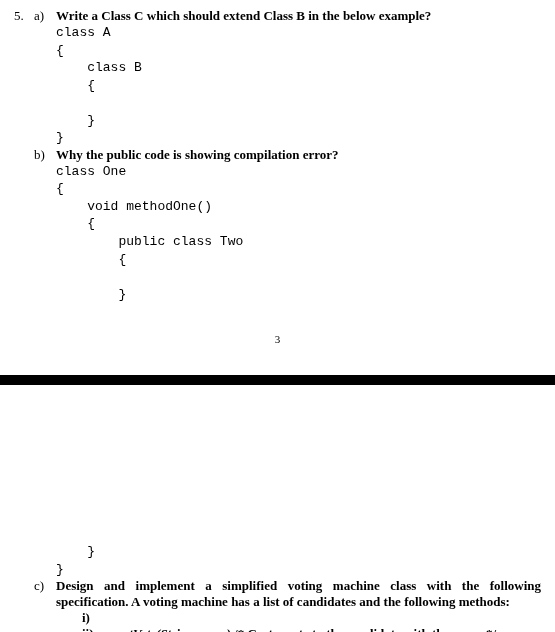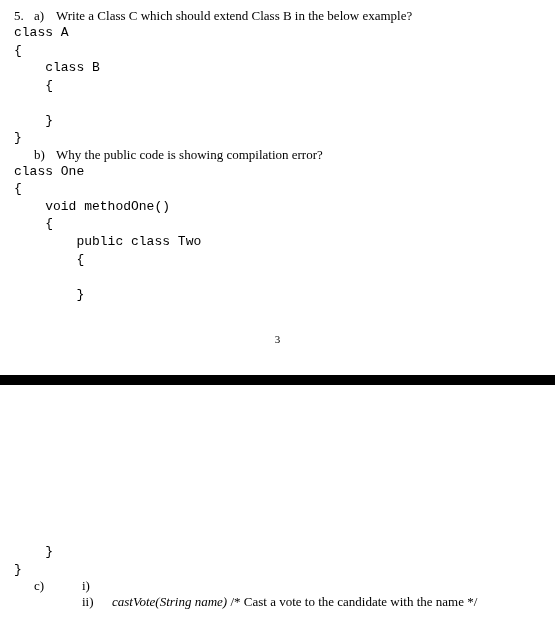--- a/index.html
+++ b/index.html
@@ -26,28 +26,29 @@
     width: 20px;
     flex-shrink: 0;
   }
   .qletter {
     width: 22px;
     flex-shrink: 0;
   }
   .qtext {
     flex: 1;
     text-align: justify;
+    font-weight: bold;
   }
   .code {
     font-family: "Courier New", Courier, monospace;
     font-size: 13px;
     white-space: pre;
     line-height: 1.35;
   }
-  .indent-code-1 { }
+  .indent-code-1 { margin-left: 42px; }
   .page-number {
     text-align: center;
     font-size: 11px;
     margin-top: 30px;
     margin-bottom: 30px;
   }
   .black-bar {
     background: #000000;
     height: 10px;
     width: 100%;
@@ -106,20 +107,21 @@
 
 <div class="page">
 
   <div class="code indent-code-1">    }
 }</div>
 
   <div class="q-row">
     <div class="qnum"></div>
     <div class="qletter">c)</div>
     <div class="qtext">
+      <span>Design and implement a simplified voting machine class with the following specification. A voting machine has a list of candidates and the following methods:</span>
 
       <div class="sub-item">
         <div class="sub-marker">i)</div>
       </div>
 
       <div class="sub-item">
         <div class="sub-marker">ii)</div>
         <div><span class="italic">castVote(String name)</span><span> /* Cast a vote to the candidate with the name */</span></div>
       </div>
 

